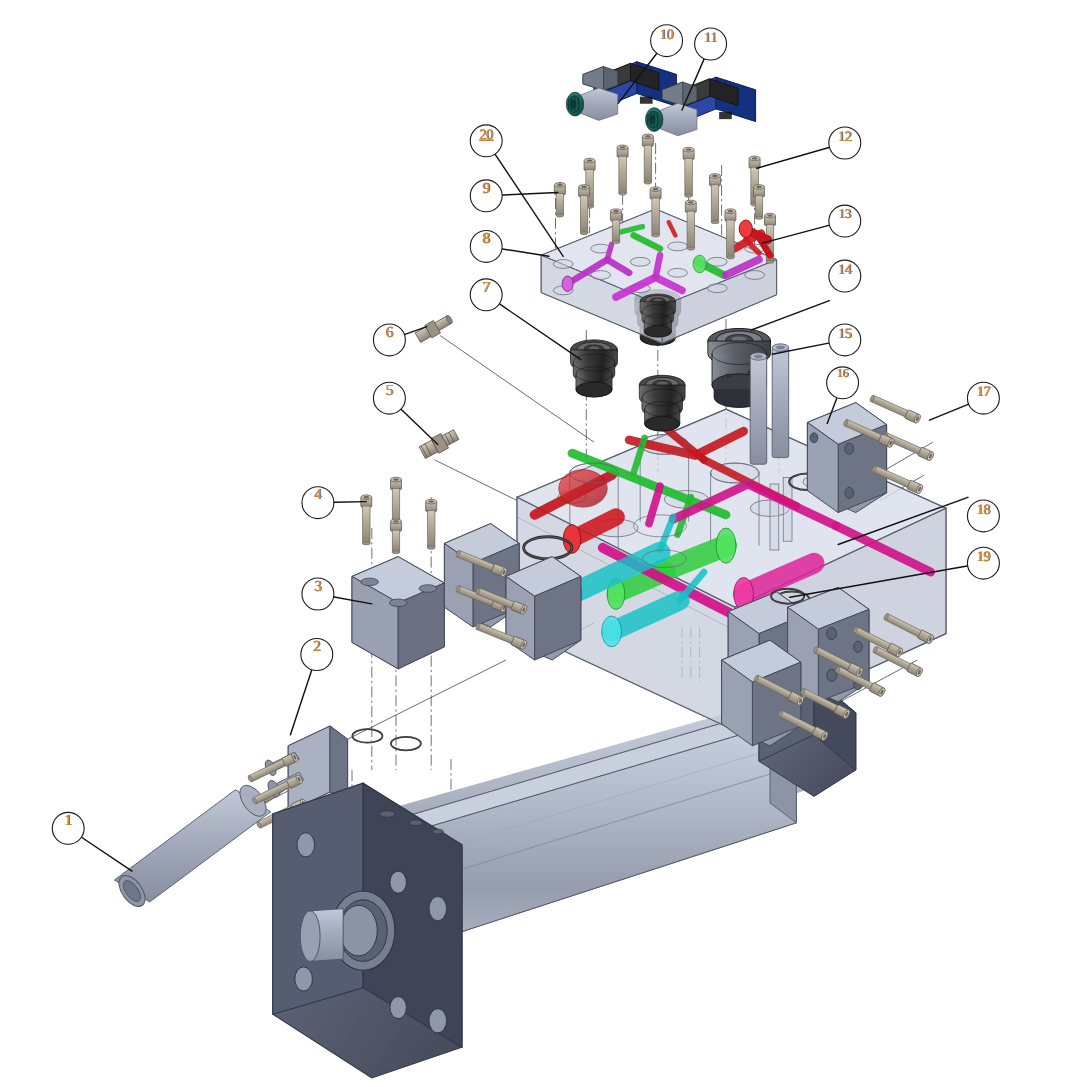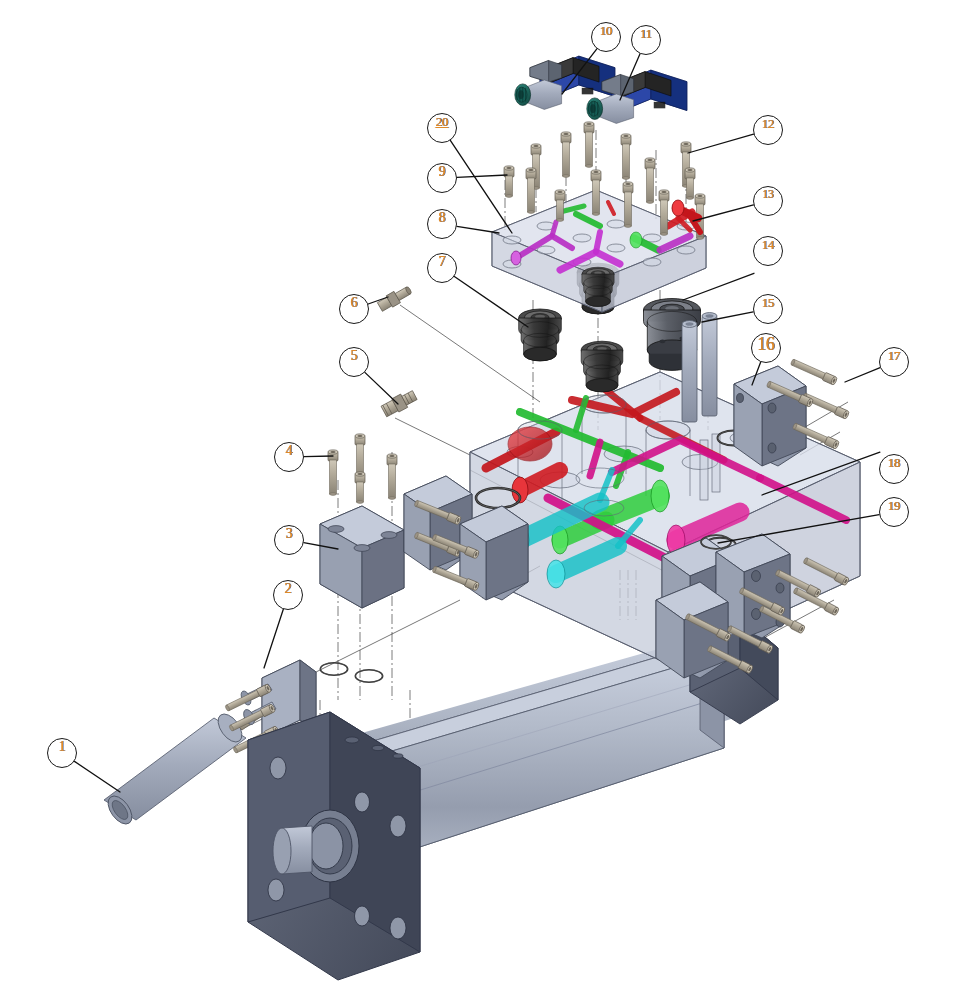--- a/index.html
+++ b/index.html
@@ -704,21 +704,21 @@
       <div class="balloon" style="left: 753px; top: 186px;">
         <span style="font-size: 12px;">13</span>
       </div>
       <div class="balloon" style="left: 753px; top: 236px;">
         <span style="font-size: 13px;">14</span>
       </div>
       <div class="balloon" style="left: 753px; top: 294px;">
         <span style="font-size: 13px;">15</span>
       </div>
       <div class="balloon" style="left: 751px; top: 333px;">
-        <span style="font-size: 18px;">16</span>
+        <span style="font-size: 11px;">16</span>
       </div>
       <div class="balloon" style="left: 879px; top: 347px;">
         <span style="font-size: 13px;">17</span>
       </div>
       <div class="balloon" style="left: 879px; top: 432px; margin-top: 22px;">
         <span style="font-size: 13px;">18</span>
       </div>
       <div class="balloon" style="left: 879px; top: 497px;">
         <span style="font-size: 13px;">19</span>
       </div>

